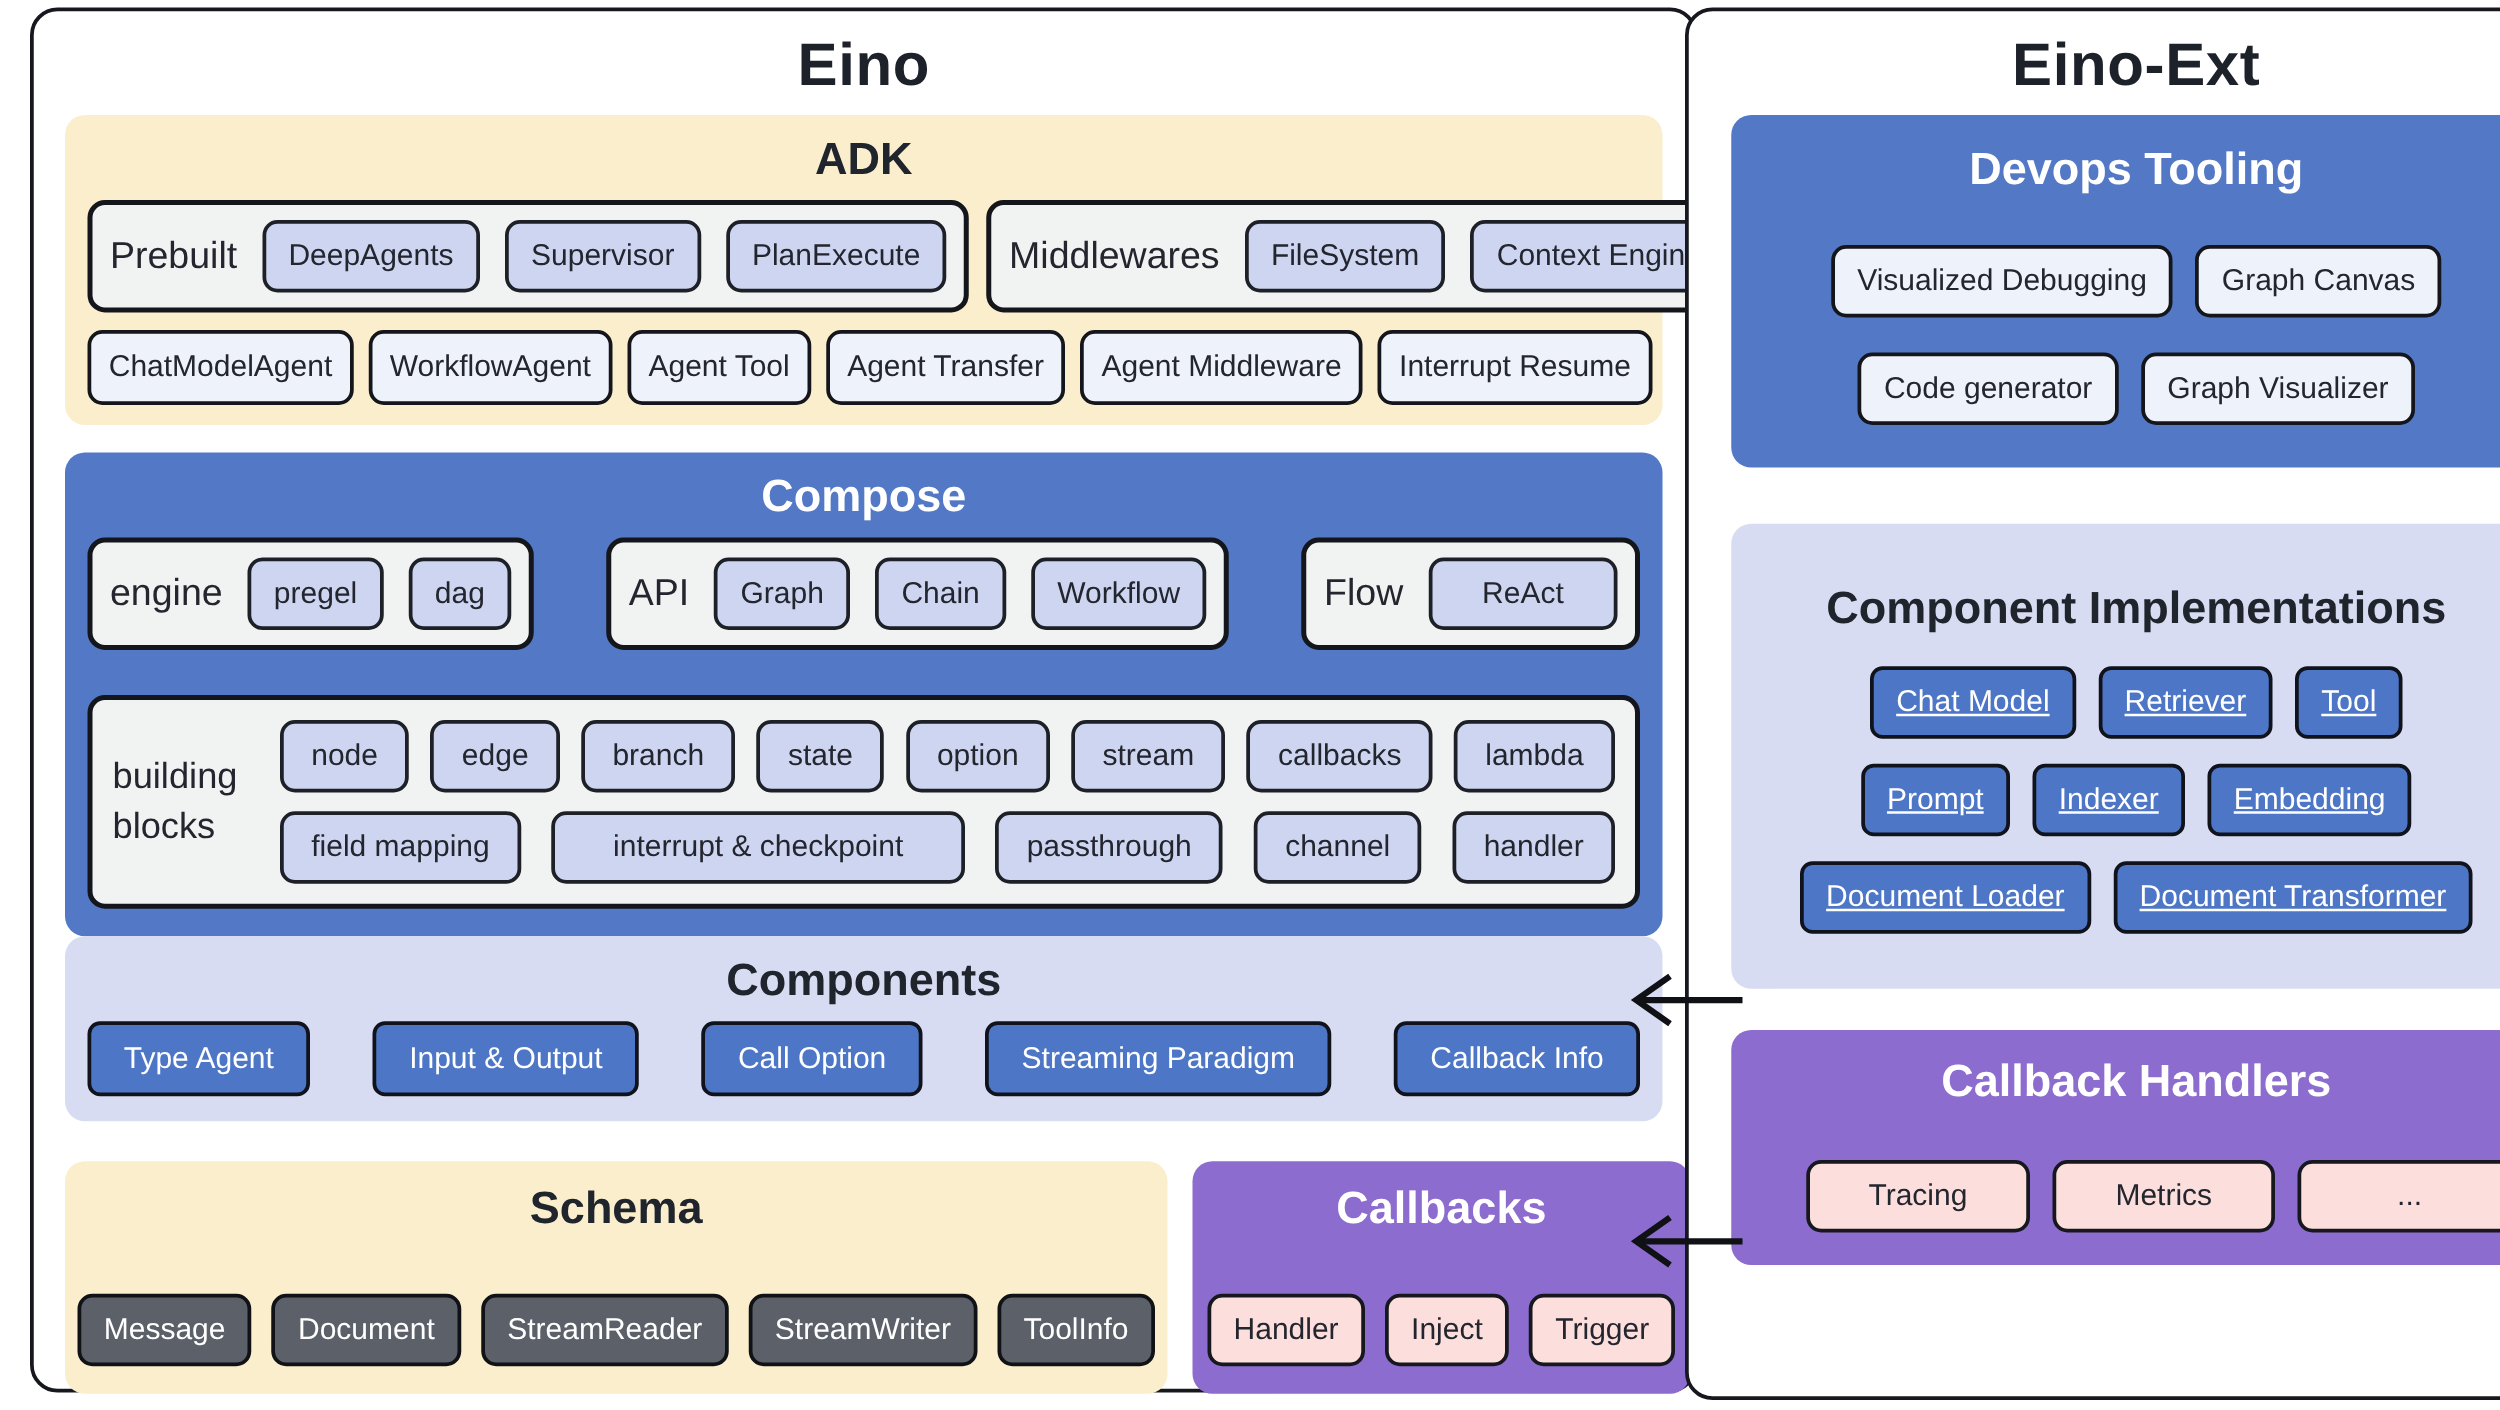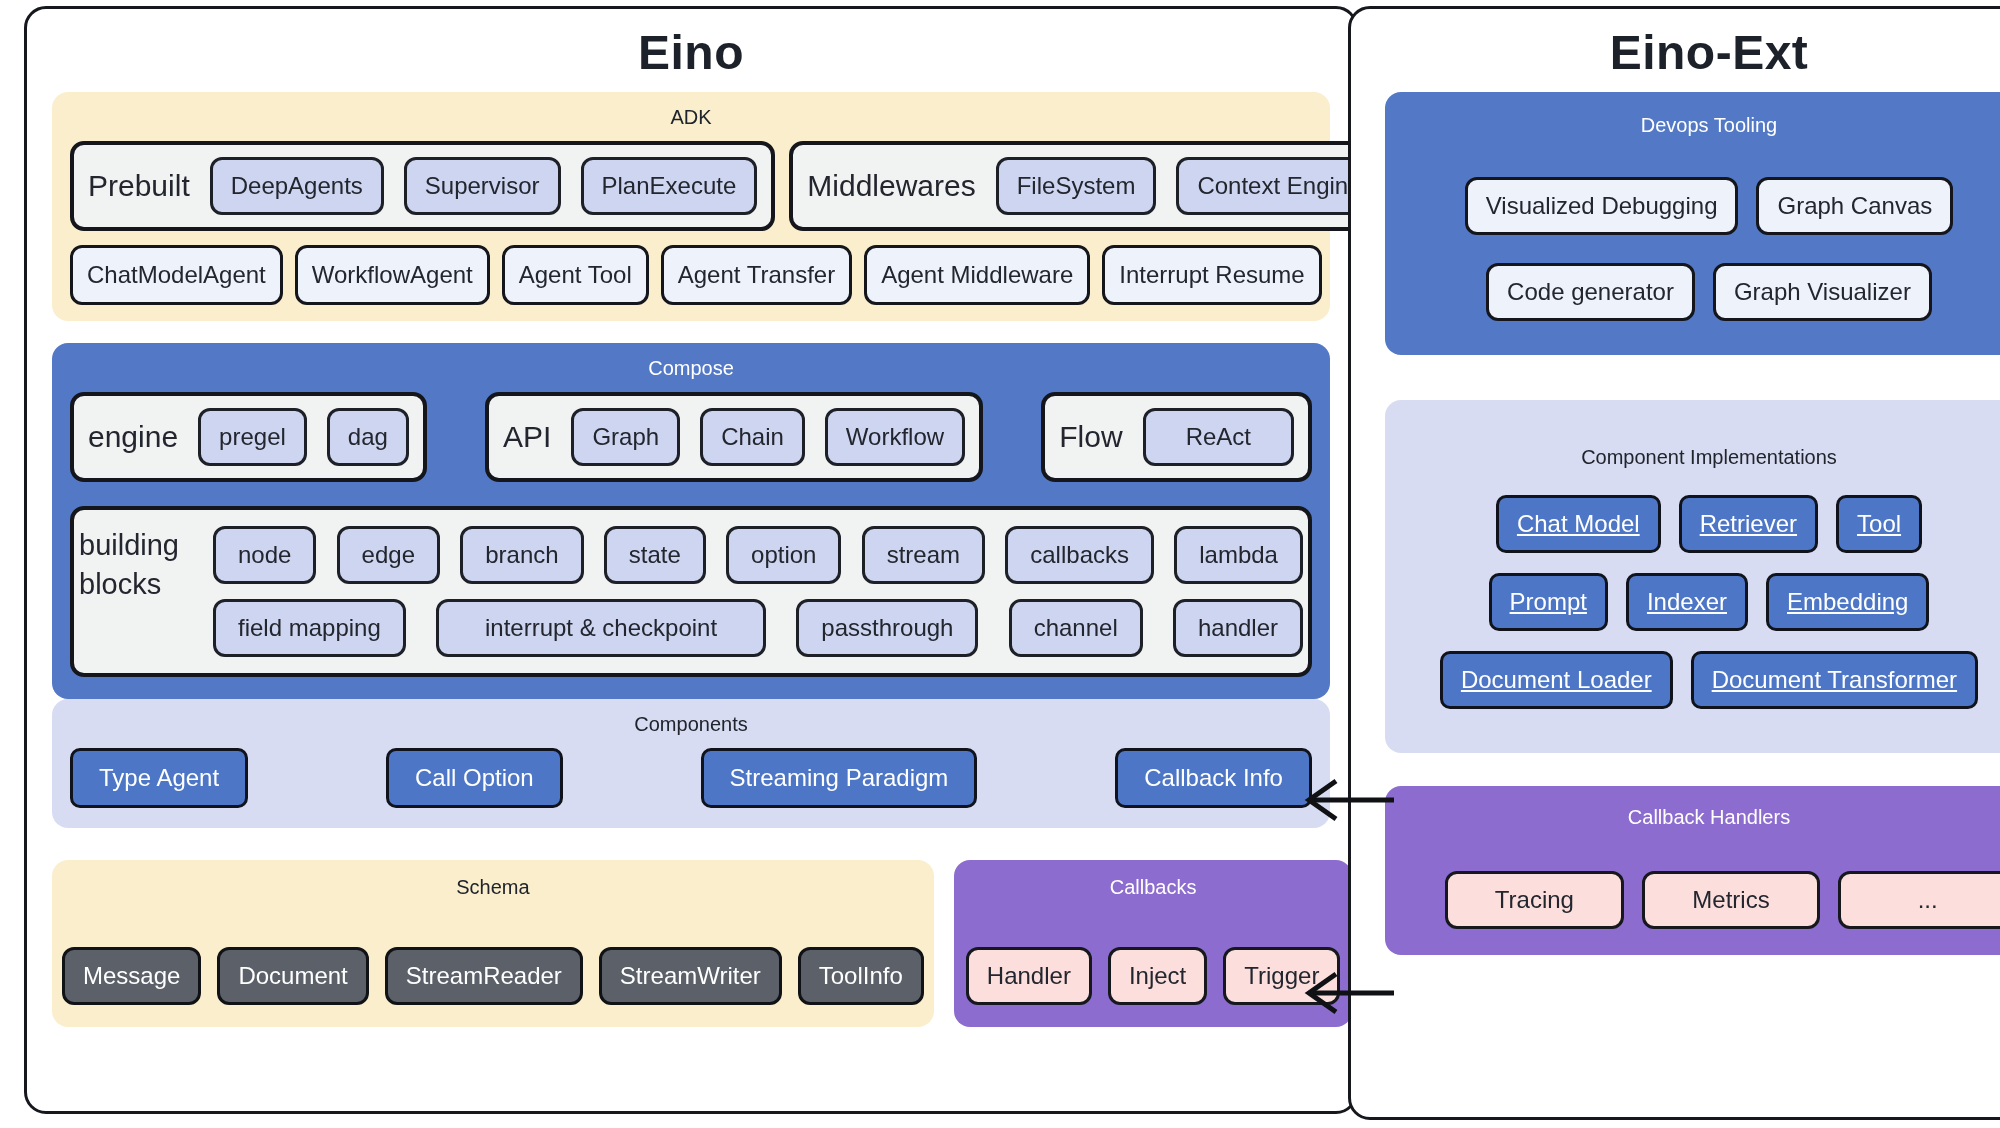--- a/index.html
+++ b/index.html
@@ -8,21 +8,21 @@
     --c-chipblue:#4d77c6; --c-chipdark:#5b6069; --c-chippink:#fcdfdd; --c-textdark:#23262e; --c-title:#1d212a;
   }
   *{box-sizing:border-box;}
   body{margin:0;background:#ffffff;font-family:"Liberation Sans", sans-serif;color:var(--c-textdark);}
   .canvas{position:relative;width:2000px;height:1128px;background:#fff;overflow:hidden;}
   .panel{position:absolute;top:6px;background:#fff;border:3px solid var(--c-border);border-radius:22px;}
   .panel-eino{left:24px;width:1334px;height:1108px;padding:0 25px;}
   .panel-ext{left:1348px;width:722px;height:1114px;padding:0 34px;}
   .big-title{font-size:48px;font-weight:800;letter-spacing:.5px;text-align:center;margin:16px 0 12px;color:var(--c-title);}
   .section{border-radius:16px;padding:10px 18px 16px;}
-  .sec-head{font-size:20px;font-weight:400;text-align:center;margin:4px 0 12px;color:#20242c;}
+  .sec-head{font-size:36px;font-weight:700;text-align:center;margin:4px 0 12px;color:#20242c;}
   .sec-head.on-dark{color:#ffffff;}
   .bg-yellow{background:var(--c-yellow);}
   .bg-blue{background:var(--c-blue);}
   .bg-lavender{background:var(--c-lavender);}
   .bg-purple{background:var(--c-purple);}
   .chip{border-radius:12px;padding:12px 18px;font-size:24px;white-space:nowrap;text-align:center;color:var(--c-textdark);}
   .chip-lav{background:var(--c-chiplav);border:3px solid #1d2027;}
   .chip-light{background:var(--c-chiplight);border:3px solid #14161c;}
   .chip-blue{background:var(--c-chipblue);border:3px solid #10131c;color:#fff;border-radius:10px;padding:13px 26px;}
   .chip-dark{background:var(--c-chipdark);border:3px solid #101216;color:#fff;}
@@ -33,22 +33,22 @@
   .chips{display:flex;align-items:center;gap:20px;}
   
   .adk-groups{display:flex;justify-content:space-between;gap:14px;}
   .adk-agents{display:flex;justify-content:space-between;gap:12px;margin-top:14px;}
   .adk-agents .chip{padding:13px 14px;}
   
   .sec-compose{margin-top:22px;padding-bottom:22px;}
   .compose-groups{display:flex;justify-content:space-between;gap:9px;}
   .compose-groups .group-box{flex:0 1 auto;}
   .flow-group .chip{padding:12px 40px;}
-  .bb-box{margin-top:24px;display:flex;gap:12px;background:var(--c-groupgray);
-          border:4px solid #14161c;border-radius:14px;padding:16px 5px;}
+  .bb-box{margin-top:36px;display:flex;align-items:center;gap:12px;background:var(--c-groupgray);
+          border:4px solid #14161c;border-radius:14px;padding:16px 16px;}
   .bb-label{font-size:29px;width:122px;line-height:1.35;color:var(--c-textdark);}
   .bb-rows{flex:1;display:flex;flex-direction:column;gap:15px;}
   .bb-row{display:flex;justify-content:space-between;gap:14px;}
   .bb-row .chip{padding:12px 22px;}
   .bb-row-2 .chip:nth-child(2){padding-left:46px;padding-right:46px;}
   
   .sec-components{padding-bottom:20px;}
   .comp-row{display:flex;justify-content:space-between;gap:16px;}
   
   .bottom-row{display:flex;gap:20px;margin-top:32px;}
@@ -156,20 +156,21 @@
               <div class="chip chip-lav">handler</div>
             </div>
         </div>
       </div>
     </div>
 
     <div class="section bg-lavender sec-components">
       <div class="sec-head">Components</div>
       <div class="comp-row">
           <div class="chip chip-blue">Type Agent</div>
+          <div class="chip chip-blue">Input &amp; Output</div>
           <div class="chip chip-blue">Call Option</div>
           <div class="chip chip-blue">Streaming Paradigm</div>
           <div class="chip chip-blue">Callback Info</div>
         </div>
     </div>
 
     <div class="bottom-row">
       <div class="section bg-yellow sec-schema">
         <div class="sec-head">Schema</div>
         <div class="schema-row">

